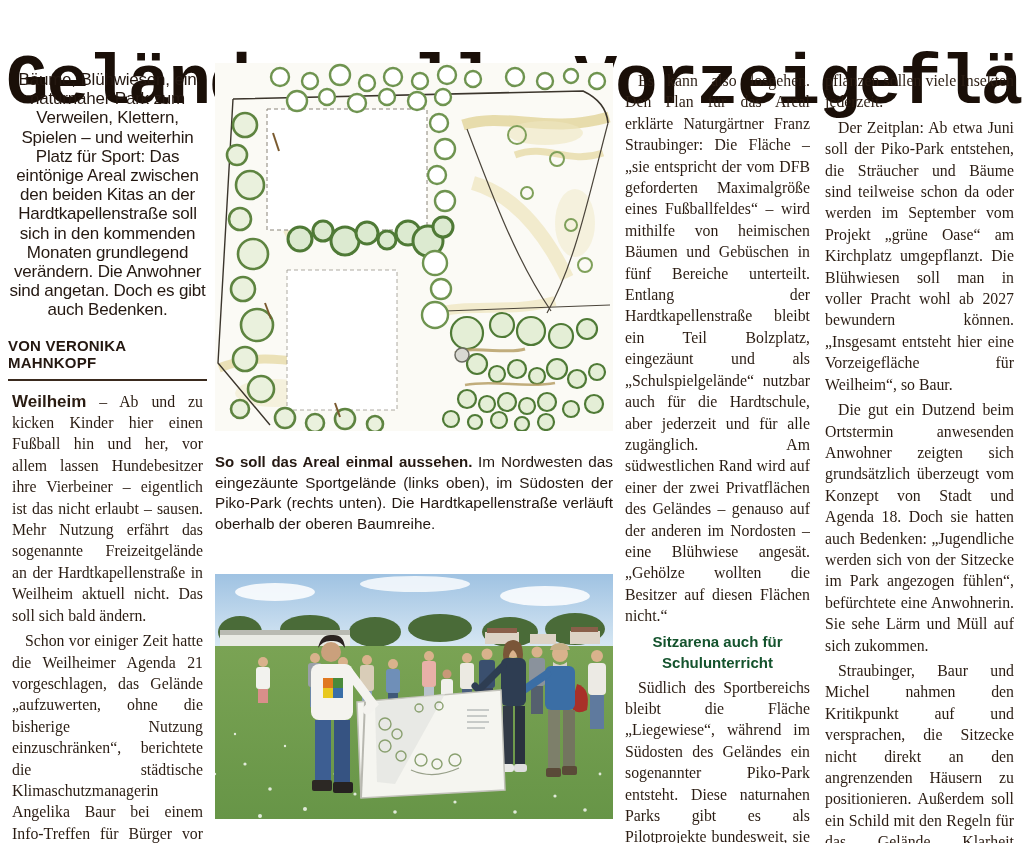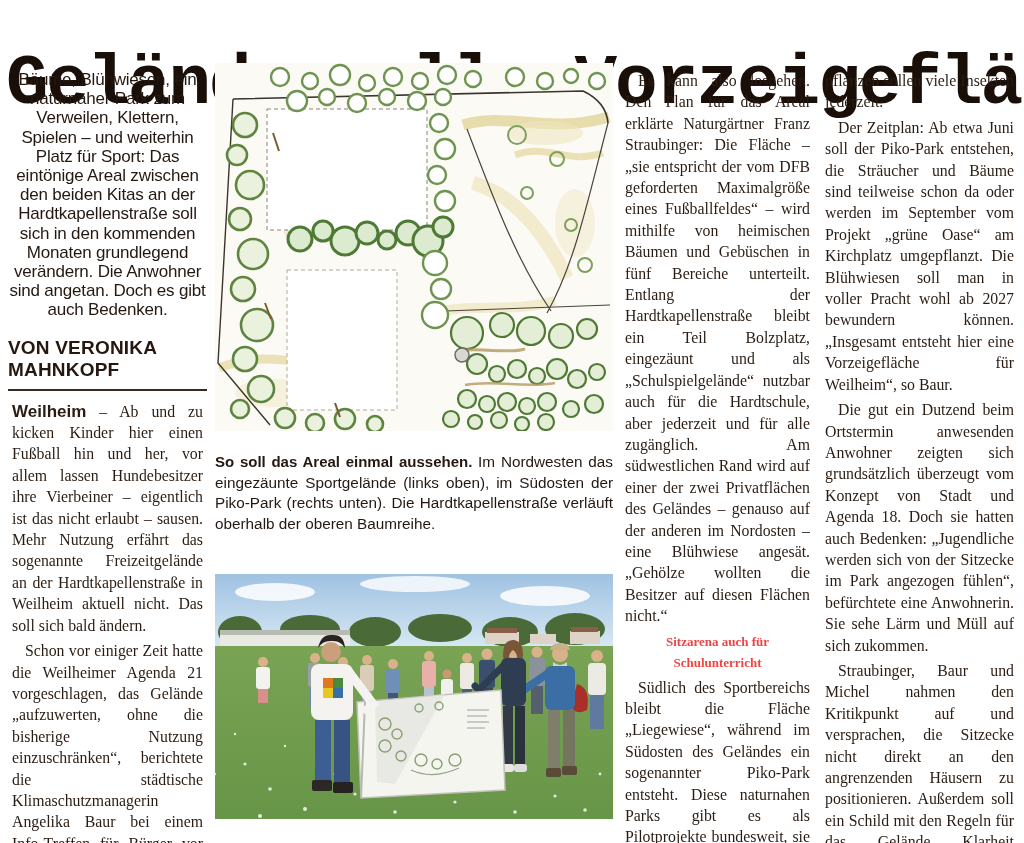--- a/index.html
+++ b/index.html
@@ -5,38 +5,38 @@
   html,body{margin:0;padding:0;background:#ffffff;}
   .page{position:relative;width:1024px;height:843px;background:#ffffff;overflow:hidden;
         color:#2a1c12;font-family:"Liberation Serif",serif;}
   .headline{position:absolute;left:6px;top:-4px;width:1012px;text-align:center;
         font-family:Liberation Mono, monospace;font-weight:bold;font-size:71px;
         letter-spacing:-2px;color:#1a0f08;white-space:nowrap;}
   .col{position:absolute;text-align:justify;hyphens:auto;-webkit-hyphens:auto;}
   .col1{left:8px;top:70px;width:199px;}
   .lead{font-family:"Liberation Sans",sans-serif;font-size:17px;line-height:19.2px;
         color:#241811;text-align:center;letter-spacing:-0.2px;}
-  .byline{font-family:"Liberation Sans",sans-serif;font-weight:bold;font-size:19px;
+  .byline{font-family:"Liberation Sans",sans-serif;font-weight:bold;font-size:15px;
         letter-spacing:0.2px;color:#241811;margin-top:17px;padding-bottom:8px;
         border-bottom:2px solid #3a2a1e;text-align:left;}
   .body{font-size:15.8px;line-height:21.4px;}
   .col1 .body{margin-top:10px;}
   .body p{margin:4px;}
   .body p.ind{text-indent:13px;}
   b.leadin{font-family:"Liberation Sans",sans-serif;font-size:17px;}
   .mid{position:absolute;left:215px;top:63px;width:398px;}
   .planimg{display:block;width:398px;height:368px;background:#fbfaf5;}
   .caption{font-family:"Liberation Sans",sans-serif;font-size:15.3px;line-height:20.6px;
         text-align:justify;color:#241811;margin-top:21px;}
   .caption b{font-size:15px;}
   .photoimg{display:block;width:398px;height:245px;margin-top:40px;}
   .col3{left:621px;top:66px;width:193px;}
   .col4{left:821px;top:66px;width:197px;}
-  .subhead{font-family:Liberation Serif, serif;font-weight:bold;font-size:13px;
-        line-height:21px;text-align:center;color:#ef4444;margin:15px 0 12px 0;
+  .subhead{font-family:Liberation Sans, sans-serif;font-weight:bold;font-size:15px;
+        line-height:21px;text-align:center;color:#14532d;margin:15px 0 12px 0;
         text-indent:0 !important;}
 </style>
 </head>
 <body>
 
 <div class="page">
 
   <h1 class="headline">Gelände soll „Vorzeigefläche“ werden</h1>
 
   <div class="col col1">

